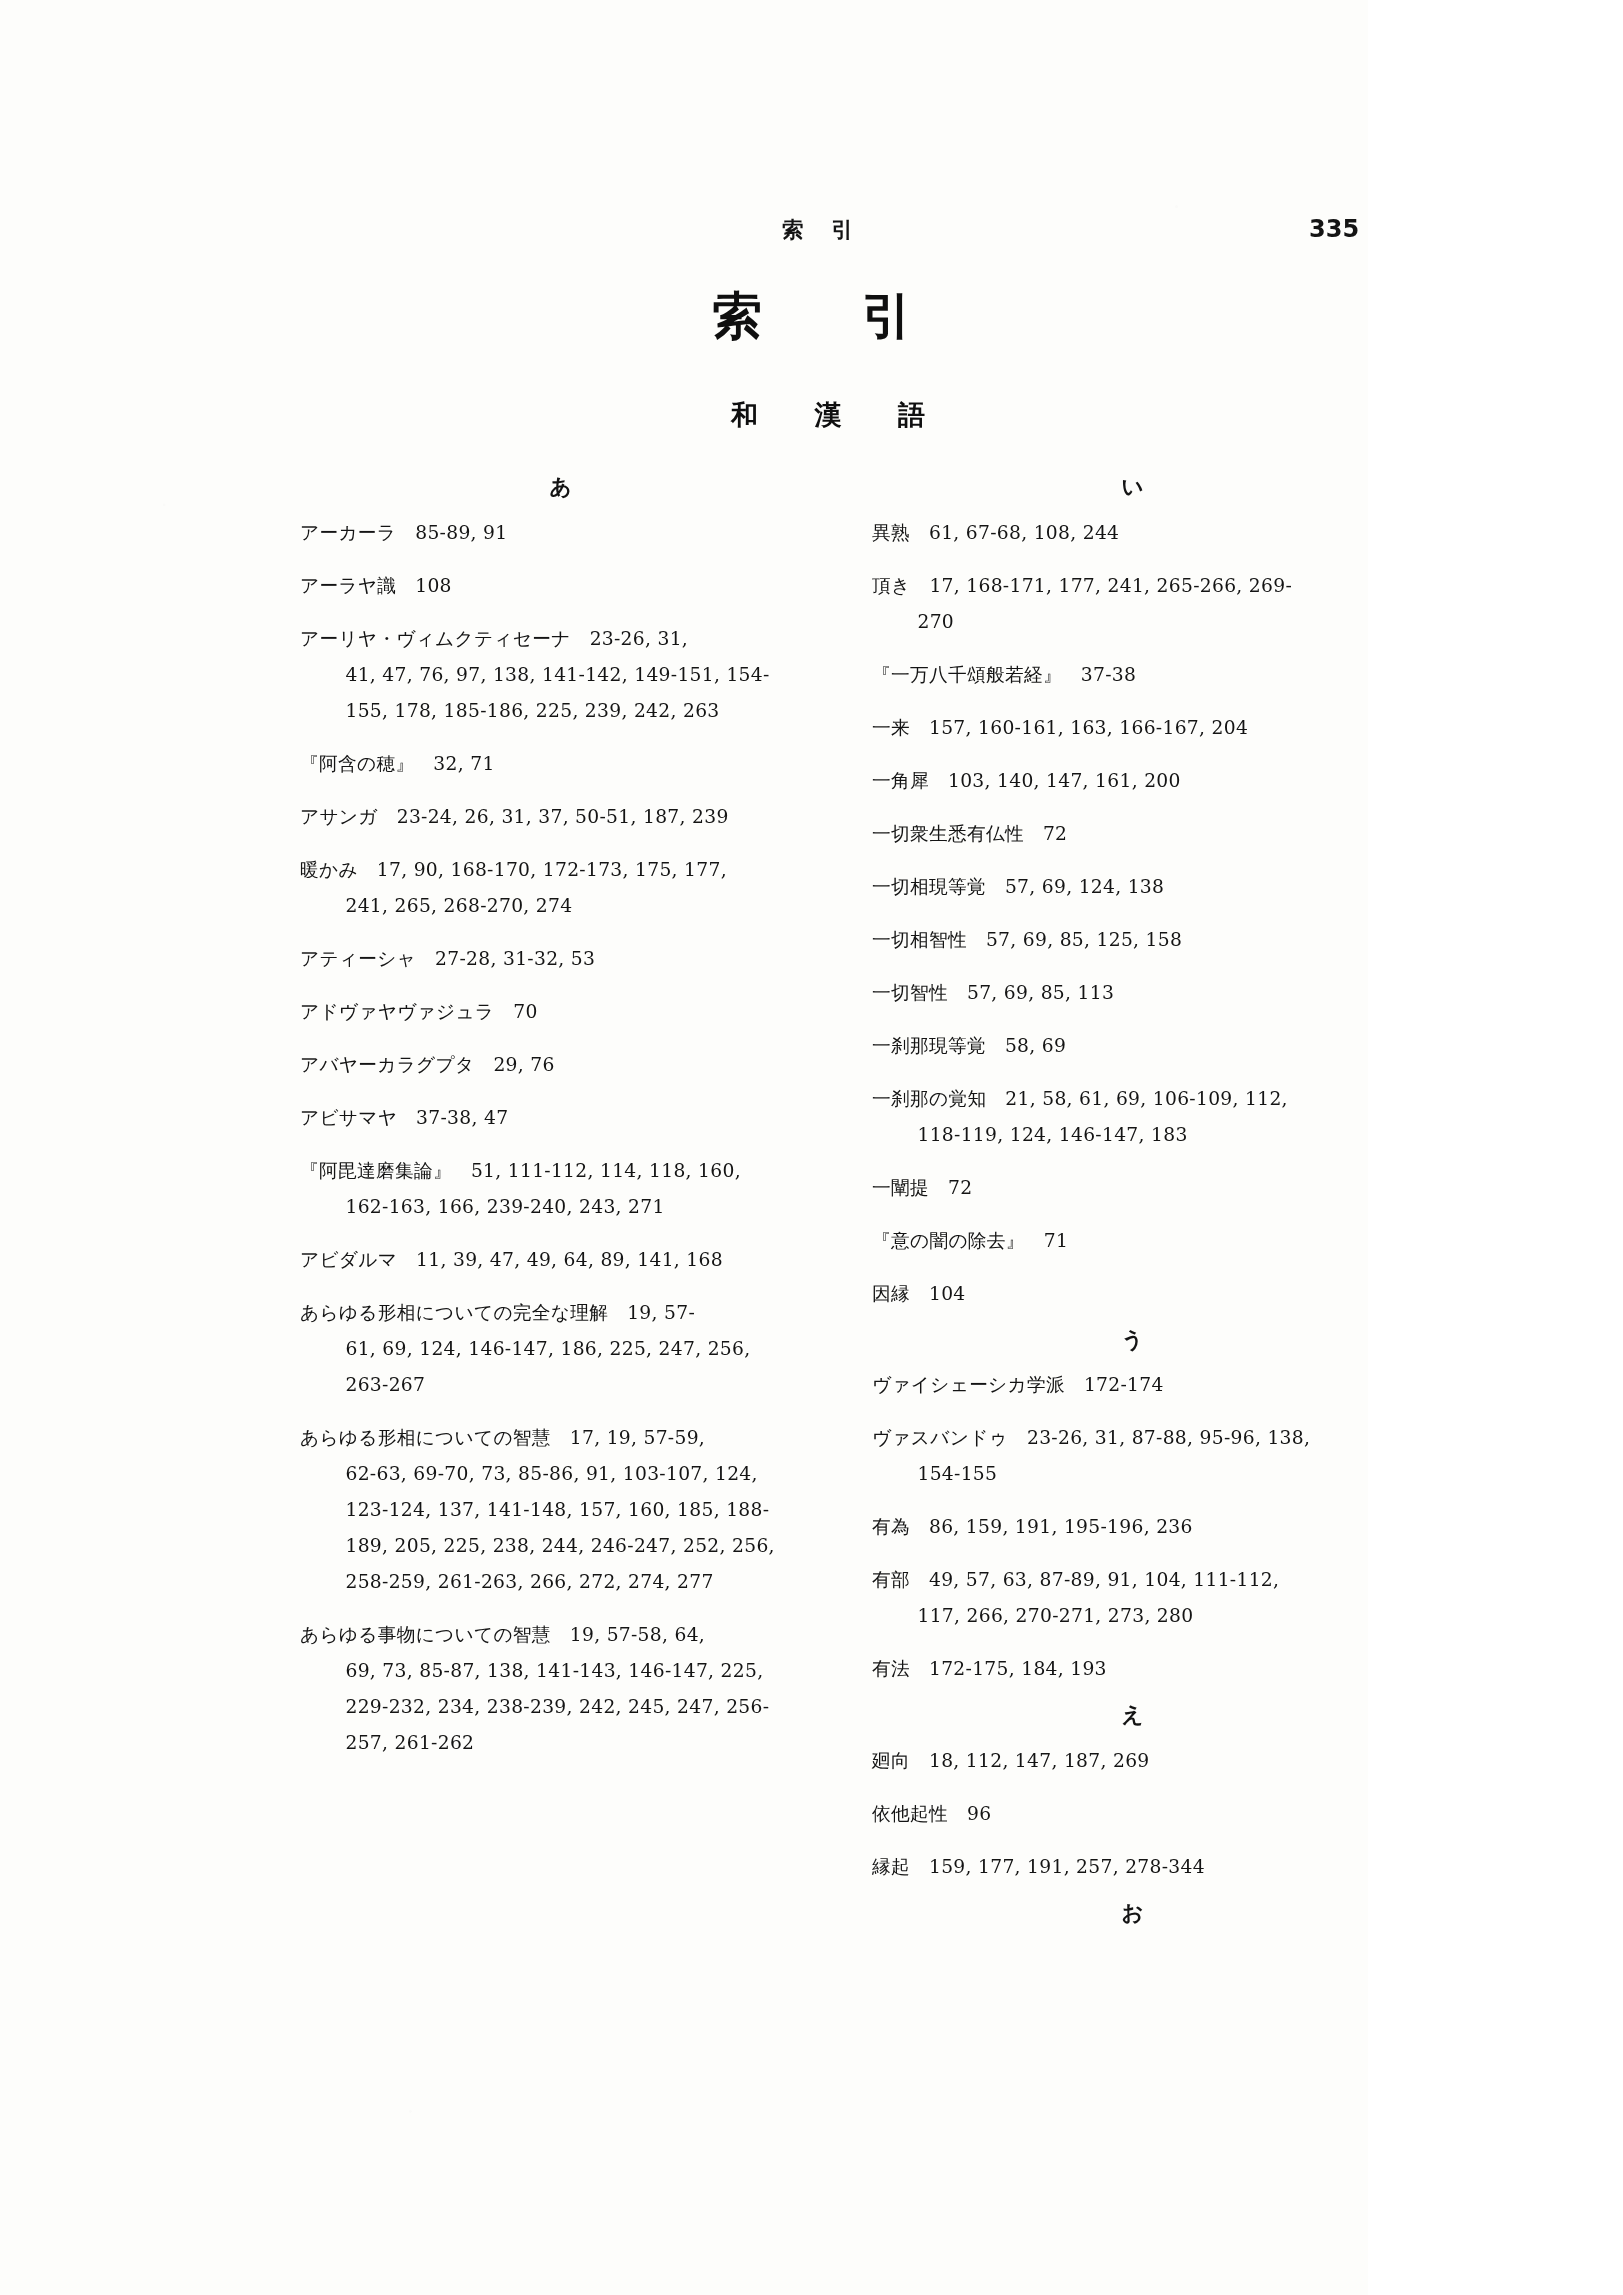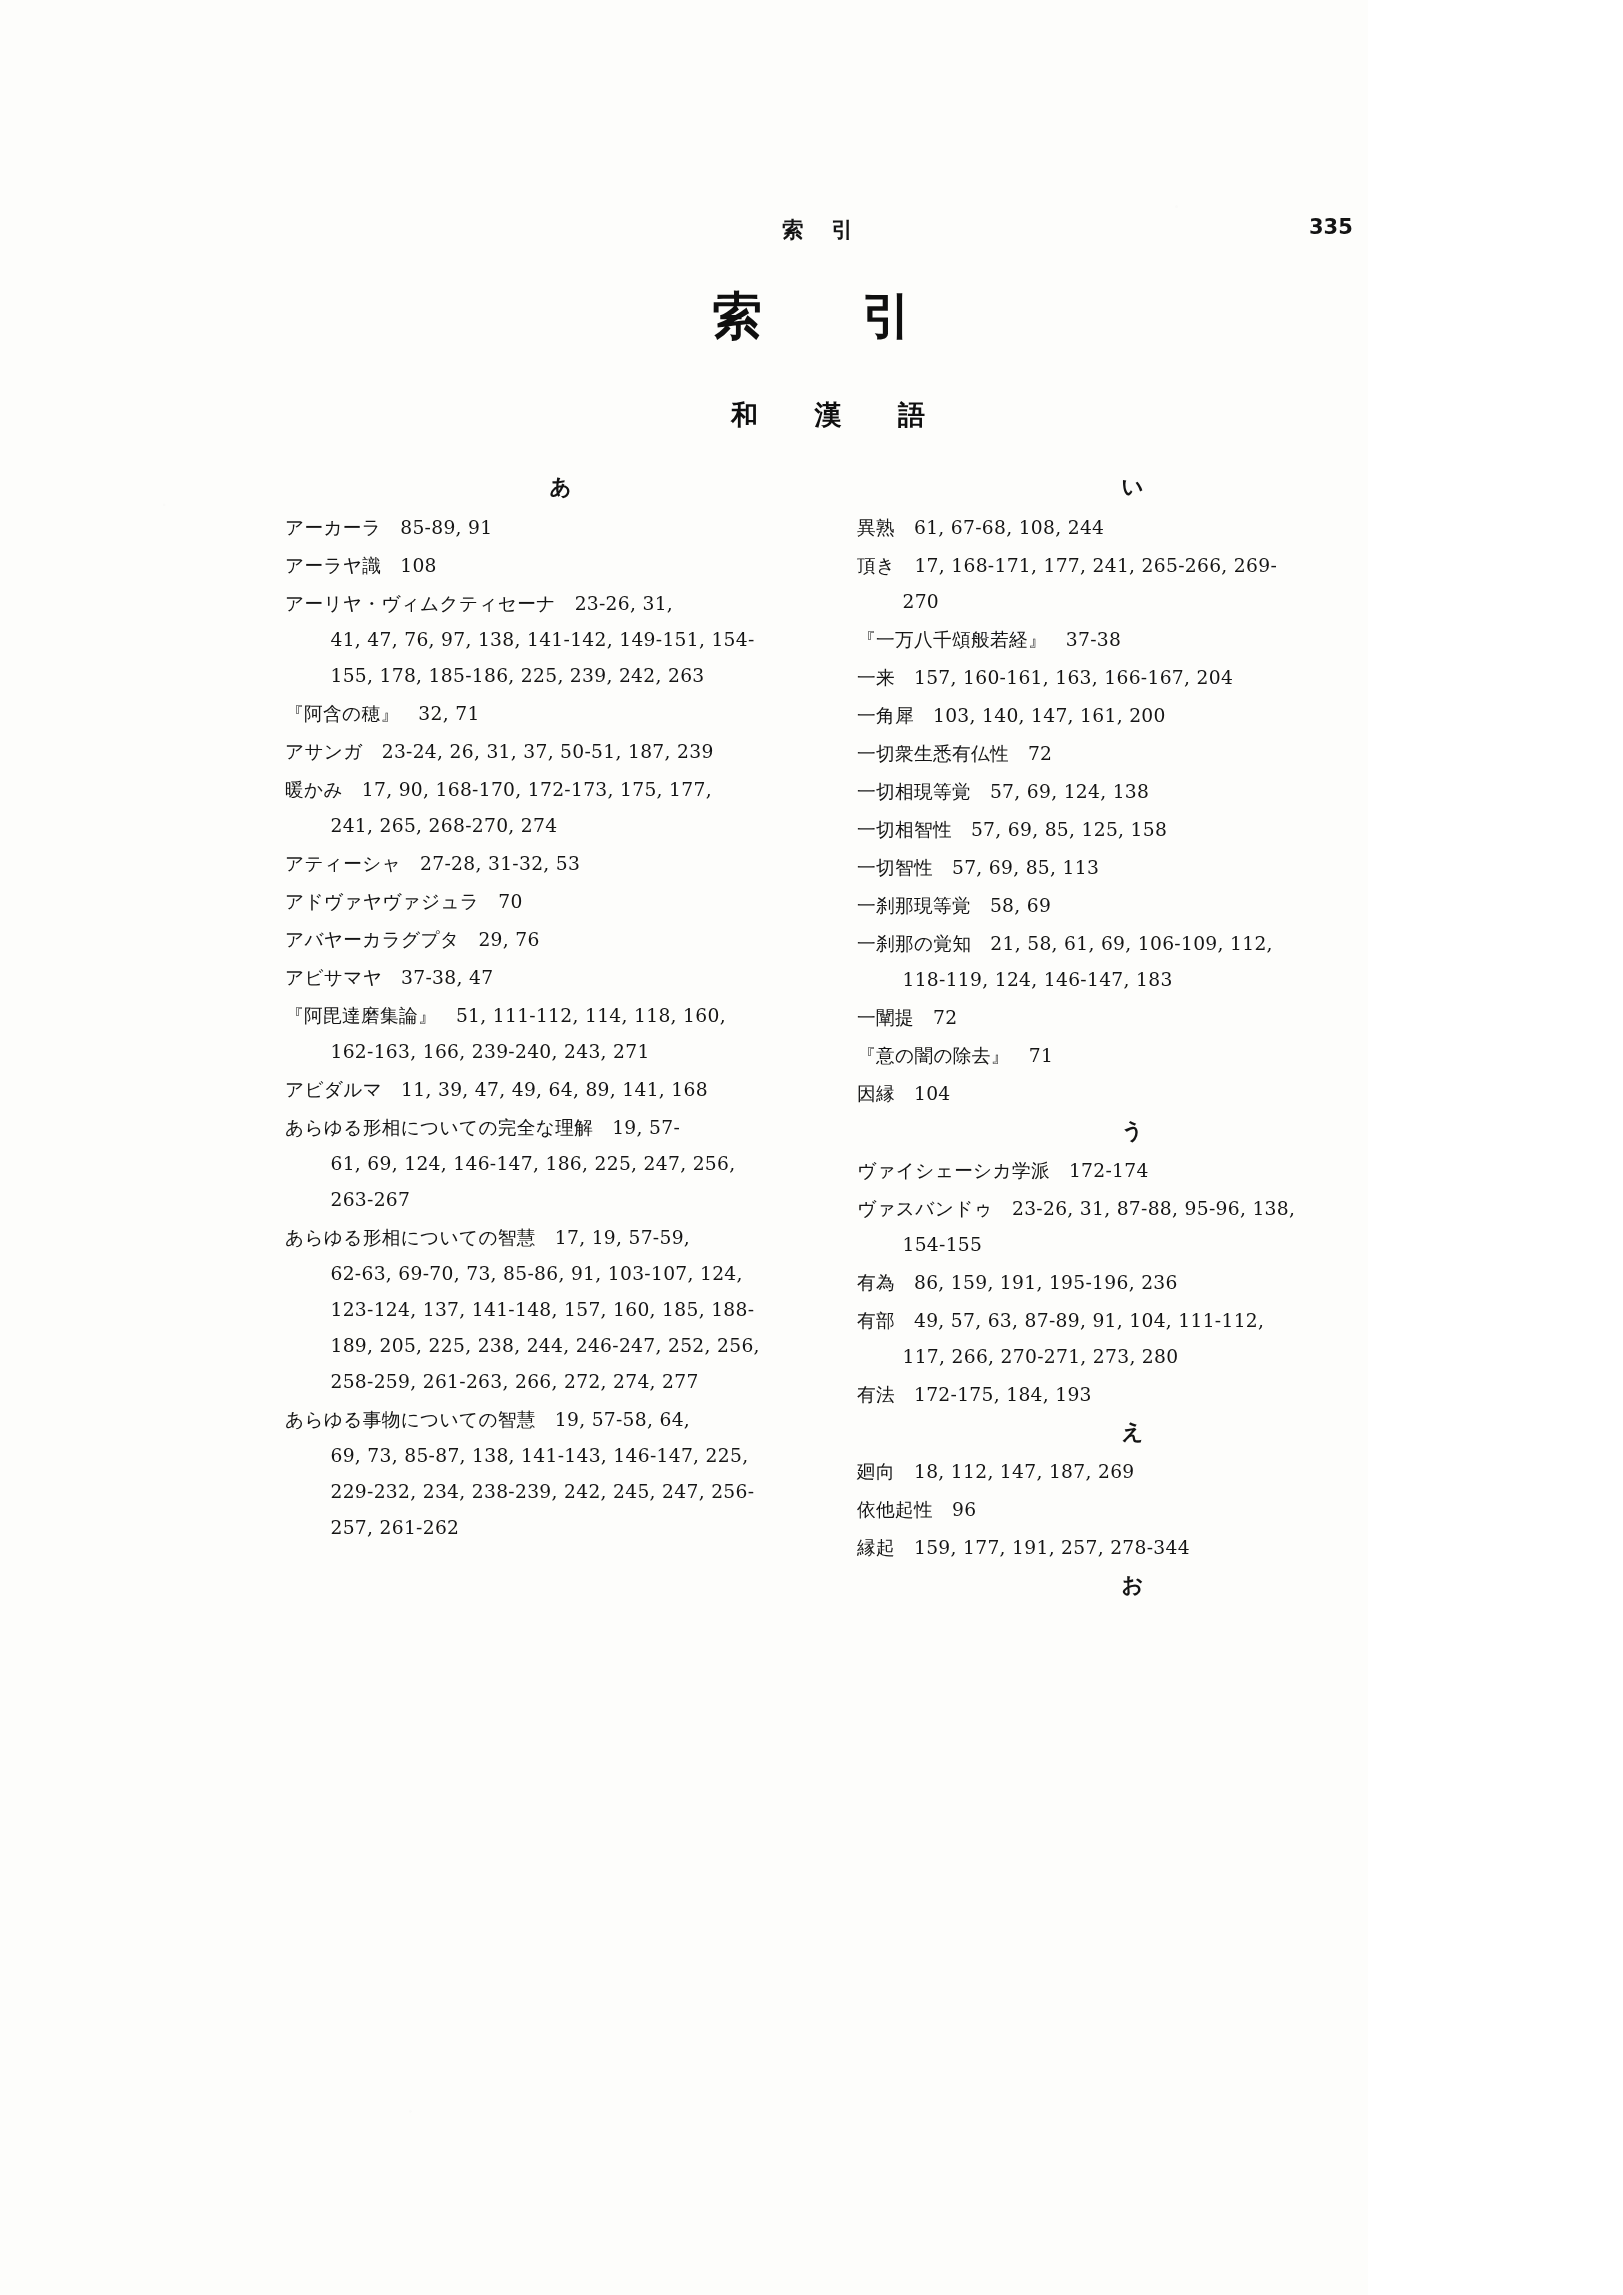--- a/index.html
+++ b/index.html
@@ -48,21 +48,21 @@
     font-size: 21.5px;
     letter-spacing: 10.2px;
     color: #141414;
   }
   .running-head .rh-pageno {
     position: absolute;
     left: 1309px;
     top: 0;
     font-family: "DejaVu Sans", "Liberation Sans", sans-serif;
     font-weight: 700;
-    font-size: 21px;
+    font-size: 24px;
     color: #141414;
   }
   .doc-title {
     position: absolute;
     top: 283px;
     left: 0;
     width: 1624px;
     text-align: center;
     font-family: "DejaVu Sans", "Liberation Sans", sans-serif;
     font-weight: 700;
@@ -113,21 +113,21 @@
     margin-bottom: 11.3px;
   }
   .entry {
     font-family: "DejaVu Serif", "Liberation Serif", serif;
     font-size: 18.7px;
     line-height: 36px;
     color: #141414;
     text-indent: 0;
     padding-left: 33px;
     text-indent: -33px;
-    margin: 2px;
+    margin: 17px;
     white-space: pre-wrap;
     letter-spacing: 0.3px;
   }
 </style>
 </head>
 <body>
 
 <div class="page">
   <div class="paper-tint"></div>
 

